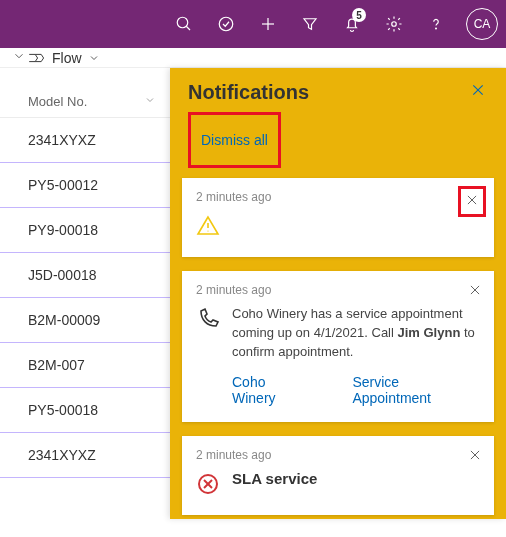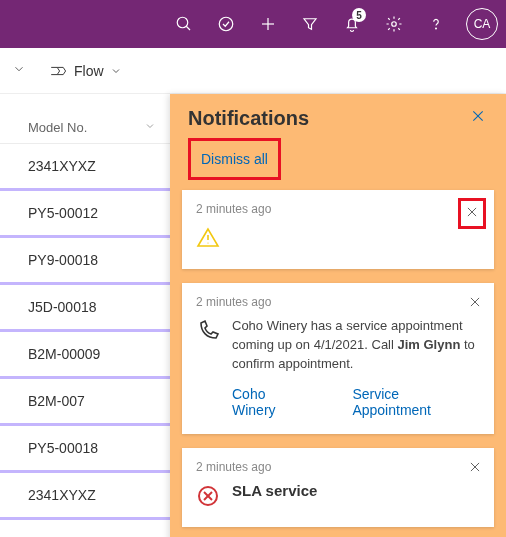--- a/index.html
+++ b/index.html
@@ -36,60 +36,60 @@
     display:flex; align-items:center; justify-content:center;
     padding:0 3px;
   }
   .avatar {
     width:32px;height:32px;border:1px solid #fff;border-radius:50%;
     display:flex;align-items:center;justify-content:center;
     color:#fff;font-size:12px;margin-left:8px;cursor:pointer;
   }
 
   .subbar {
-    height:46px; display:flex; align-items:center; gap:24px;
+    height:20px; display:flex; align-items:center; gap:2px;
     padding:0 12px; border-bottom:1px solid #eee;
   }
   .chev { cursor:pointer; }
   .flow-group { display:flex; align-items:center; gap:6px; cursor:pointer; }
   .flow-group svg { stroke:#333; fill:none; }
   .flow-label { font-size:14px; }
 
   .content-row { display:flex; height:calc(537px - 48px - 38px); }
   .left-col {
     width:170px; padding:18px 0 0 0;
     background:#fff;
   }
   .col-header {
     display:flex; align-items:flex-start; justify-content:space-between;
     padding:8px 14px 8px 28px;
     color:#666; font-size:13px; cursor:pointer;
     border-bottom:1px solid #ececec;
   }
   .row {
     padding:14px 0 14px 28px; font-size:14px;
-    border-bottom:3px solid #c4b5fd;
+    border-bottom:1px solid #c4b5fd;
   }
 
   
   .panel {
-    flex:1; background:#fdba74; box-shadow:-2px 0 6px rgba(0,0,0,.12);
+    flex:1; background:#eab308; box-shadow:-2px 0 6px rgba(0,0,0,.12);
     display:flex; flex-direction:column; padding:4px 0 0 0; overflow:auto;
     position:relative;
   }
   .panel-header {
     display:flex; align-items:center; justify-content:space-between;
     padding:4px 14px 0 18px;
   }
   .panel-title { font-size:20px; font-weight:600; }
   .close-x { cursor:pointer; color:#0067b8; font-size:16px; padding:6px; }
   .dismiss-wrap { padding:4px 18px 10px 18px; }
   .dismiss {
     color:#0067b8; cursor:pointer; font-size:14px;
-    display:inline-block; padding:10px 10px;
+    display:inline-block; padding:17px 10px;
     border:3px solid #e81123;
   }
 
   .card {
     background:#fff;  margin:0 12px 14px 12px;
     box-shadow:0 1px 3px rgba(0,0,0,.15);
     padding:12px 14px 16px 14px; position:relative;
   }
   .card .time { font-size:12px; color:#888; margin-bottom:8px; }
   .card .x {

